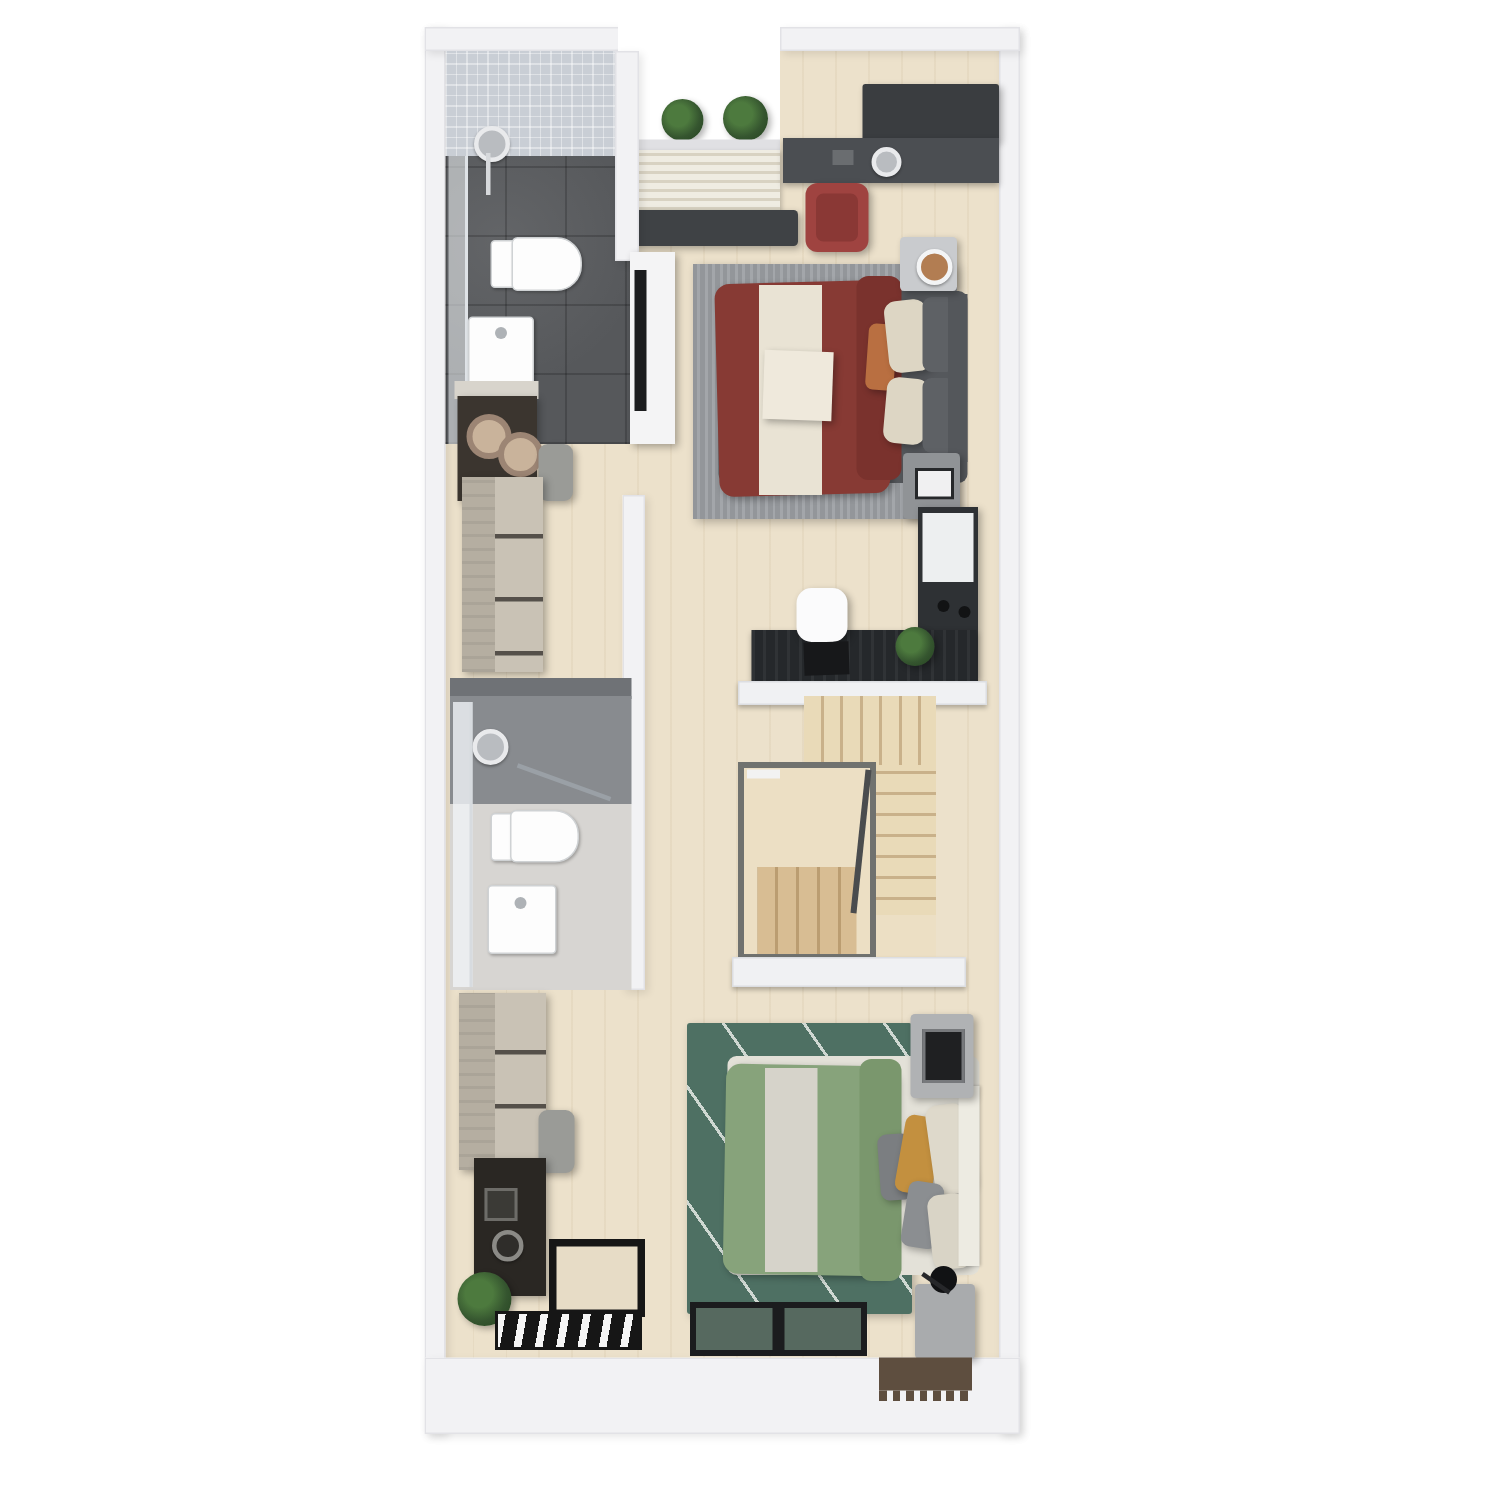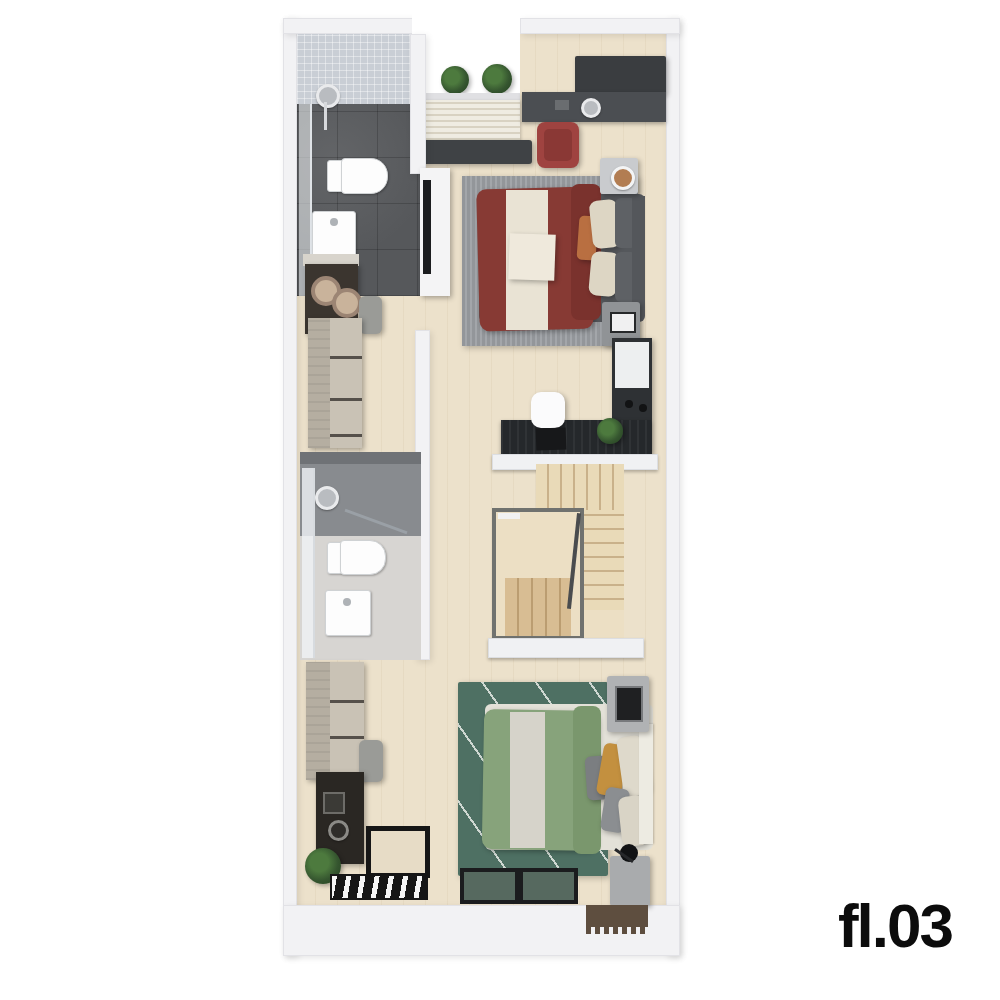--- a/index.html
+++ b/index.html
@@ -178,14 +178,13 @@
     <div class="abs" style="left:337px;top:836px;width:18px;height:18px;border-radius:50%;background:#111214"></div>
     <div class="abs" style="left:330px;top:846px;width:22px;height:3px;background:#26272a;transform:rotate(35deg)"></div>
 
     <div class="abs" style="left:177px;top:860px;width:118px;height:36px;border:4px solid var(--windowFrame,#1b1c1e);background:var(--windowFill,#56695f);box-sizing:border-box"></div>
     <div class="abs" style="left:232px;top:860px;width:8px;height:36px;background:var(--windowFrame,#1b1c1e)"></div>
 
     <div class="abs" style="left:303px;top:897px;width:62px;height:22px;background:var(--doormat,#5e4e3f);z-index:5"></div>
     <div class="abs" style="left:303px;top:919px;width:62px;height:7px;background:repeating-linear-gradient(90deg, var(--doormat,#5e4e3f) 0 5px, transparent 5px 9px);z-index:5"></div>
   </div>
 
-  <div id="floor-label" class="abs">fl.03</div>
 </div>
 
 </body></html>

